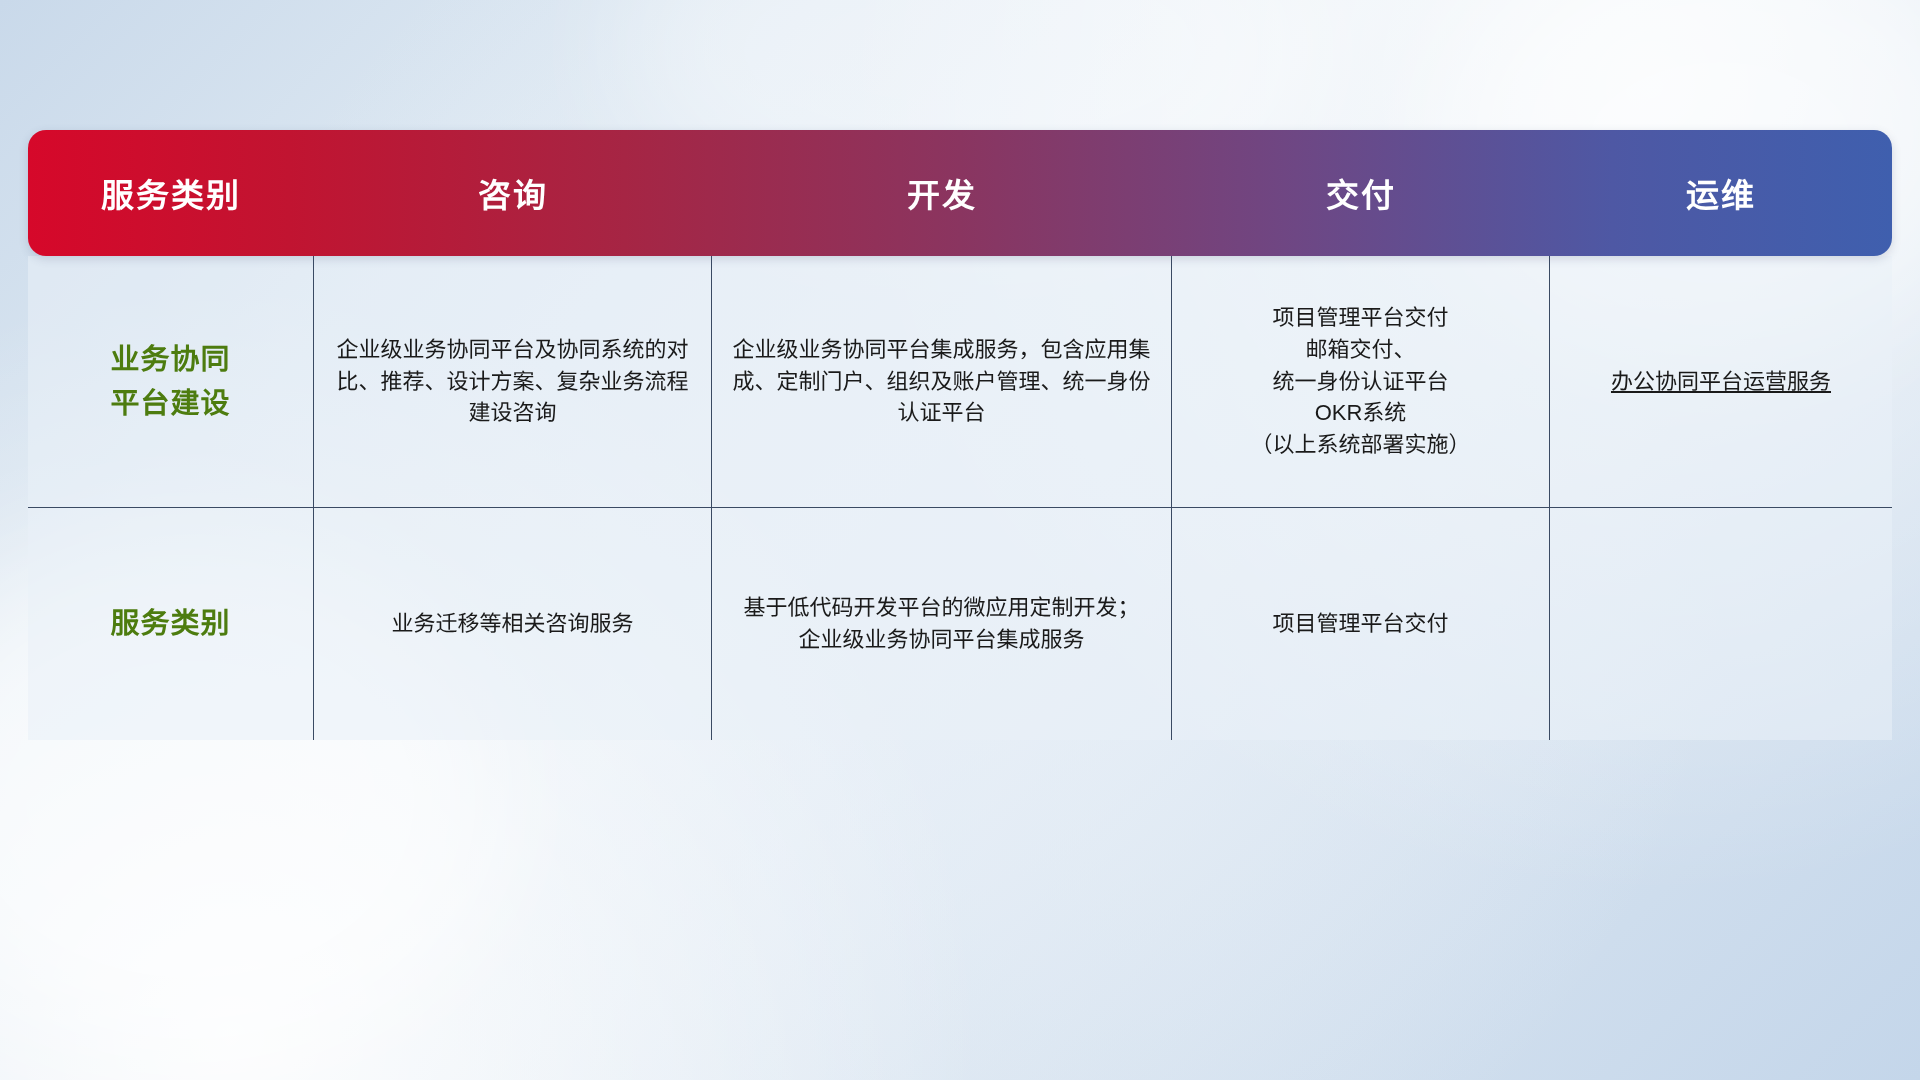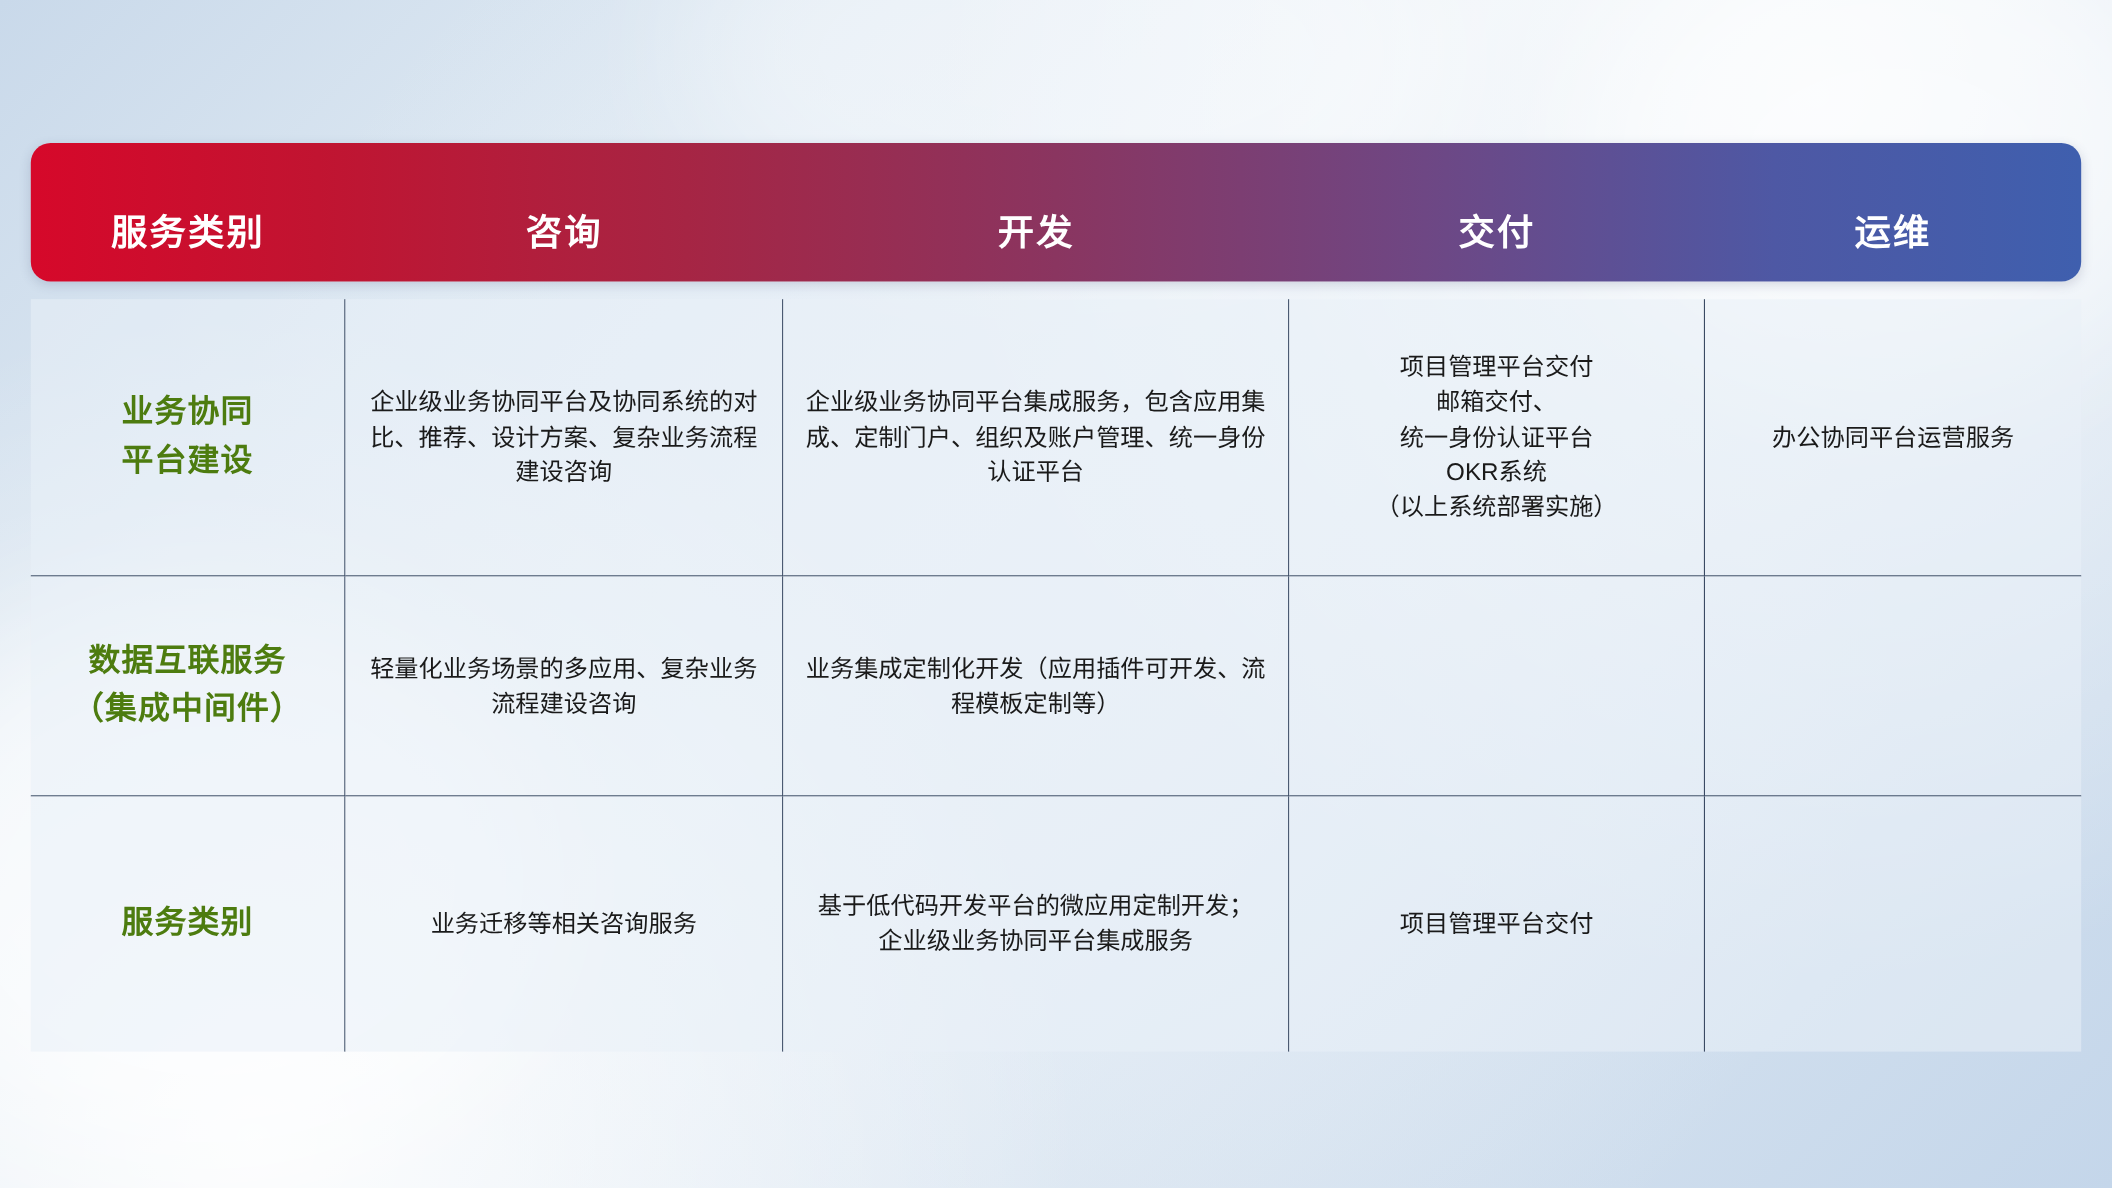--- a/index.html
+++ b/index.html
@@ -32,21 +32,21 @@
     filter: blur(60px);
     pointer-events: none;
   }
   .blob-1 { left: -120px; top: 540px; width: 620px; height: 520px; background: rgba(255,255,255,0.55); }
   .blob-2 { right: -80px; top: -80px; width: 560px; height: 430px; background: rgba(255,255,255,0.5); }
   .blob-3 { left: 620px; top: -140px; width: 700px; height: 380px; background: rgba(255,255,255,0.35); }
 
   .table-wrap {
     position: absolute;
     left: 28px;
-    top: 146px;
+    top: 130px;
     width: 1864px;
   }
 
   table.matrix {
     border-collapse: separate;
     border-spacing: 0;
     width: 1864px;
     table-layout: fixed;
   }
 
@@ -93,20 +93,21 @@
     color: #1a1a1a;
     font-size: 22px;
     line-height: 1.45;
     text-align: center;
     vertical-align: middle;
     padding: 18px 20px;
     box-sizing: border-box;
   }
   tbody tr td:last-child {
     border-right: none;
+    text-decoration: underline;
   }
   tbody tr:last-child td {
     border-bottom: none;
   }
   tbody td.cat {
     border-right: 1.5px solid #3a4a63;
     color: #4d7c0f;
     font-weight: bold;
     font-size: 29px;
     letter-spacing: 1px;
@@ -174,38 +175,20 @@
             <span class="cell-text">项目管理平台交付
 邮箱交付、
 统一身份认证平台
 OKR系统
 （以上系统部署实施）</span>
           </td>
           <td>
             <span class="cell-text">办公协同平台运营服务</span>
           </td>
         </tr>
-        <tr class="row-2">
-          <td class="cat">
-            <span class="cell-text">数据互联服务
-（集成中间件）</span>
-          </td>
-          <td>
-            <span class="cell-text">轻量化业务场景的多应用、复杂业务流程建设咨询</span>
-          </td>
-          <td>
-            <span class="cell-text">业务集成定制化开发（应用插件可开发、流程模板定制等）</span>
-          </td>
-          <td>
-            <span class="cell-text"></span>
-          </td>
-          <td>
-            <span class="cell-text"></span>
-          </td>
-        </tr>
         <tr class="row-3">
           <td class="cat">
             <span class="cell-text">服务类别</span>
           </td>
           <td>
             <span class="cell-text">业务迁移等相关咨询服务</span>
           </td>
           <td>
             <span class="cell-text">基于低代码开发平台的微应用定制开发；
 企业级业务协同平台集成服务</span>

